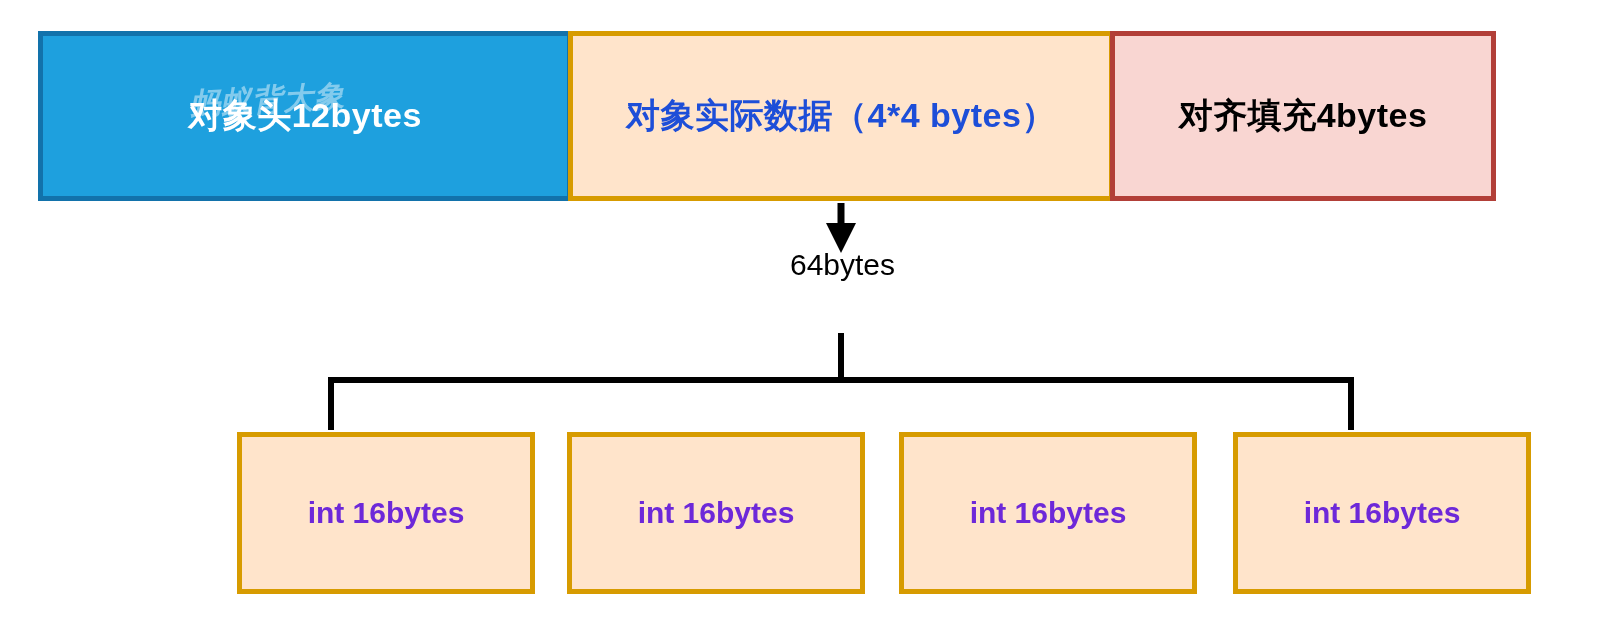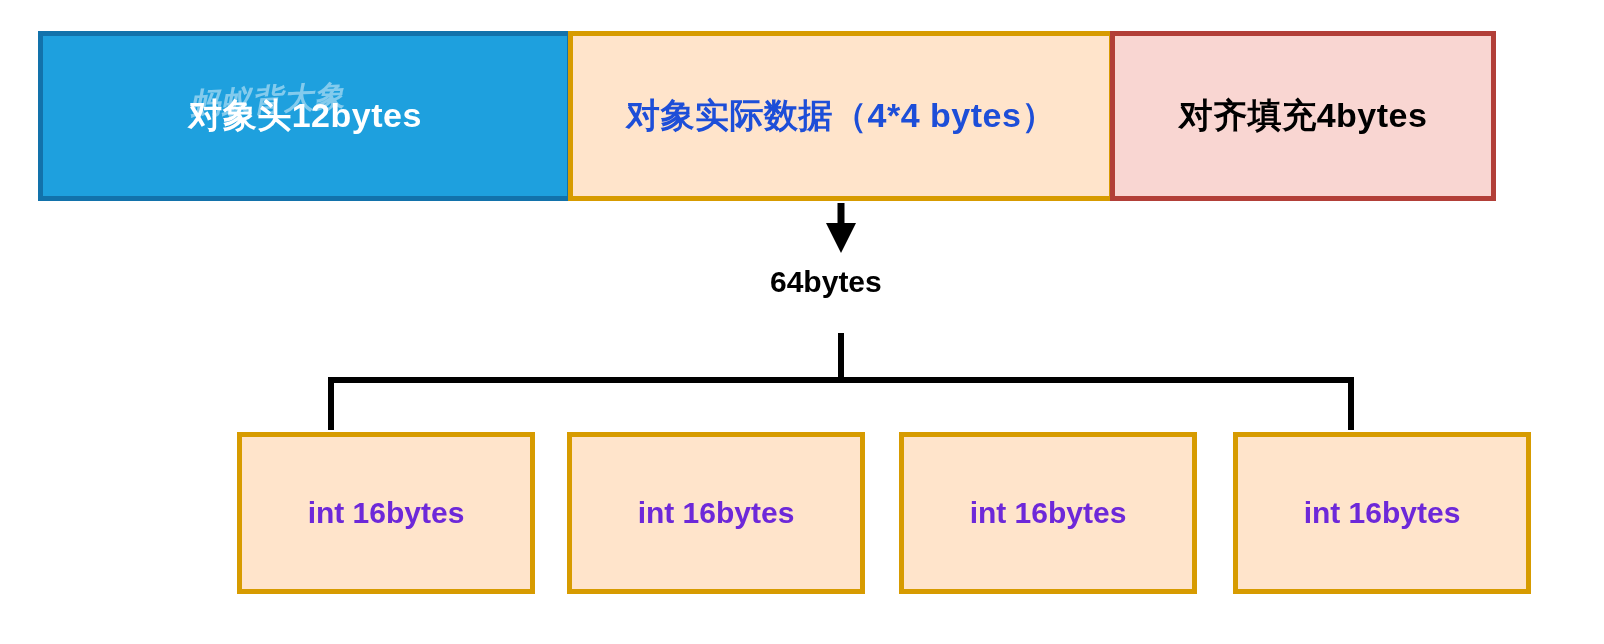--- a/index.html
+++ b/index.html
@@ -85,25 +85,25 @@
     left: 0;
     top: 0;
     width: 1604px;
     height: 644px;
   }
 
   
   #size-label {
     position: absolute;
     left: 770px;
-    top: 265px;
+    top: 248px;
     width: 145px;
-    text-align: left;
+    text-align: center;
     font-size: 30px;
-    font-weight: bold;
+    font-weight: normal;
     color: #000000;
     white-space: nowrap;
   }
 
   
   .field-box {
     position: absolute;
     box-sizing: border-box;
     top: 432px;
     width: 298px;

